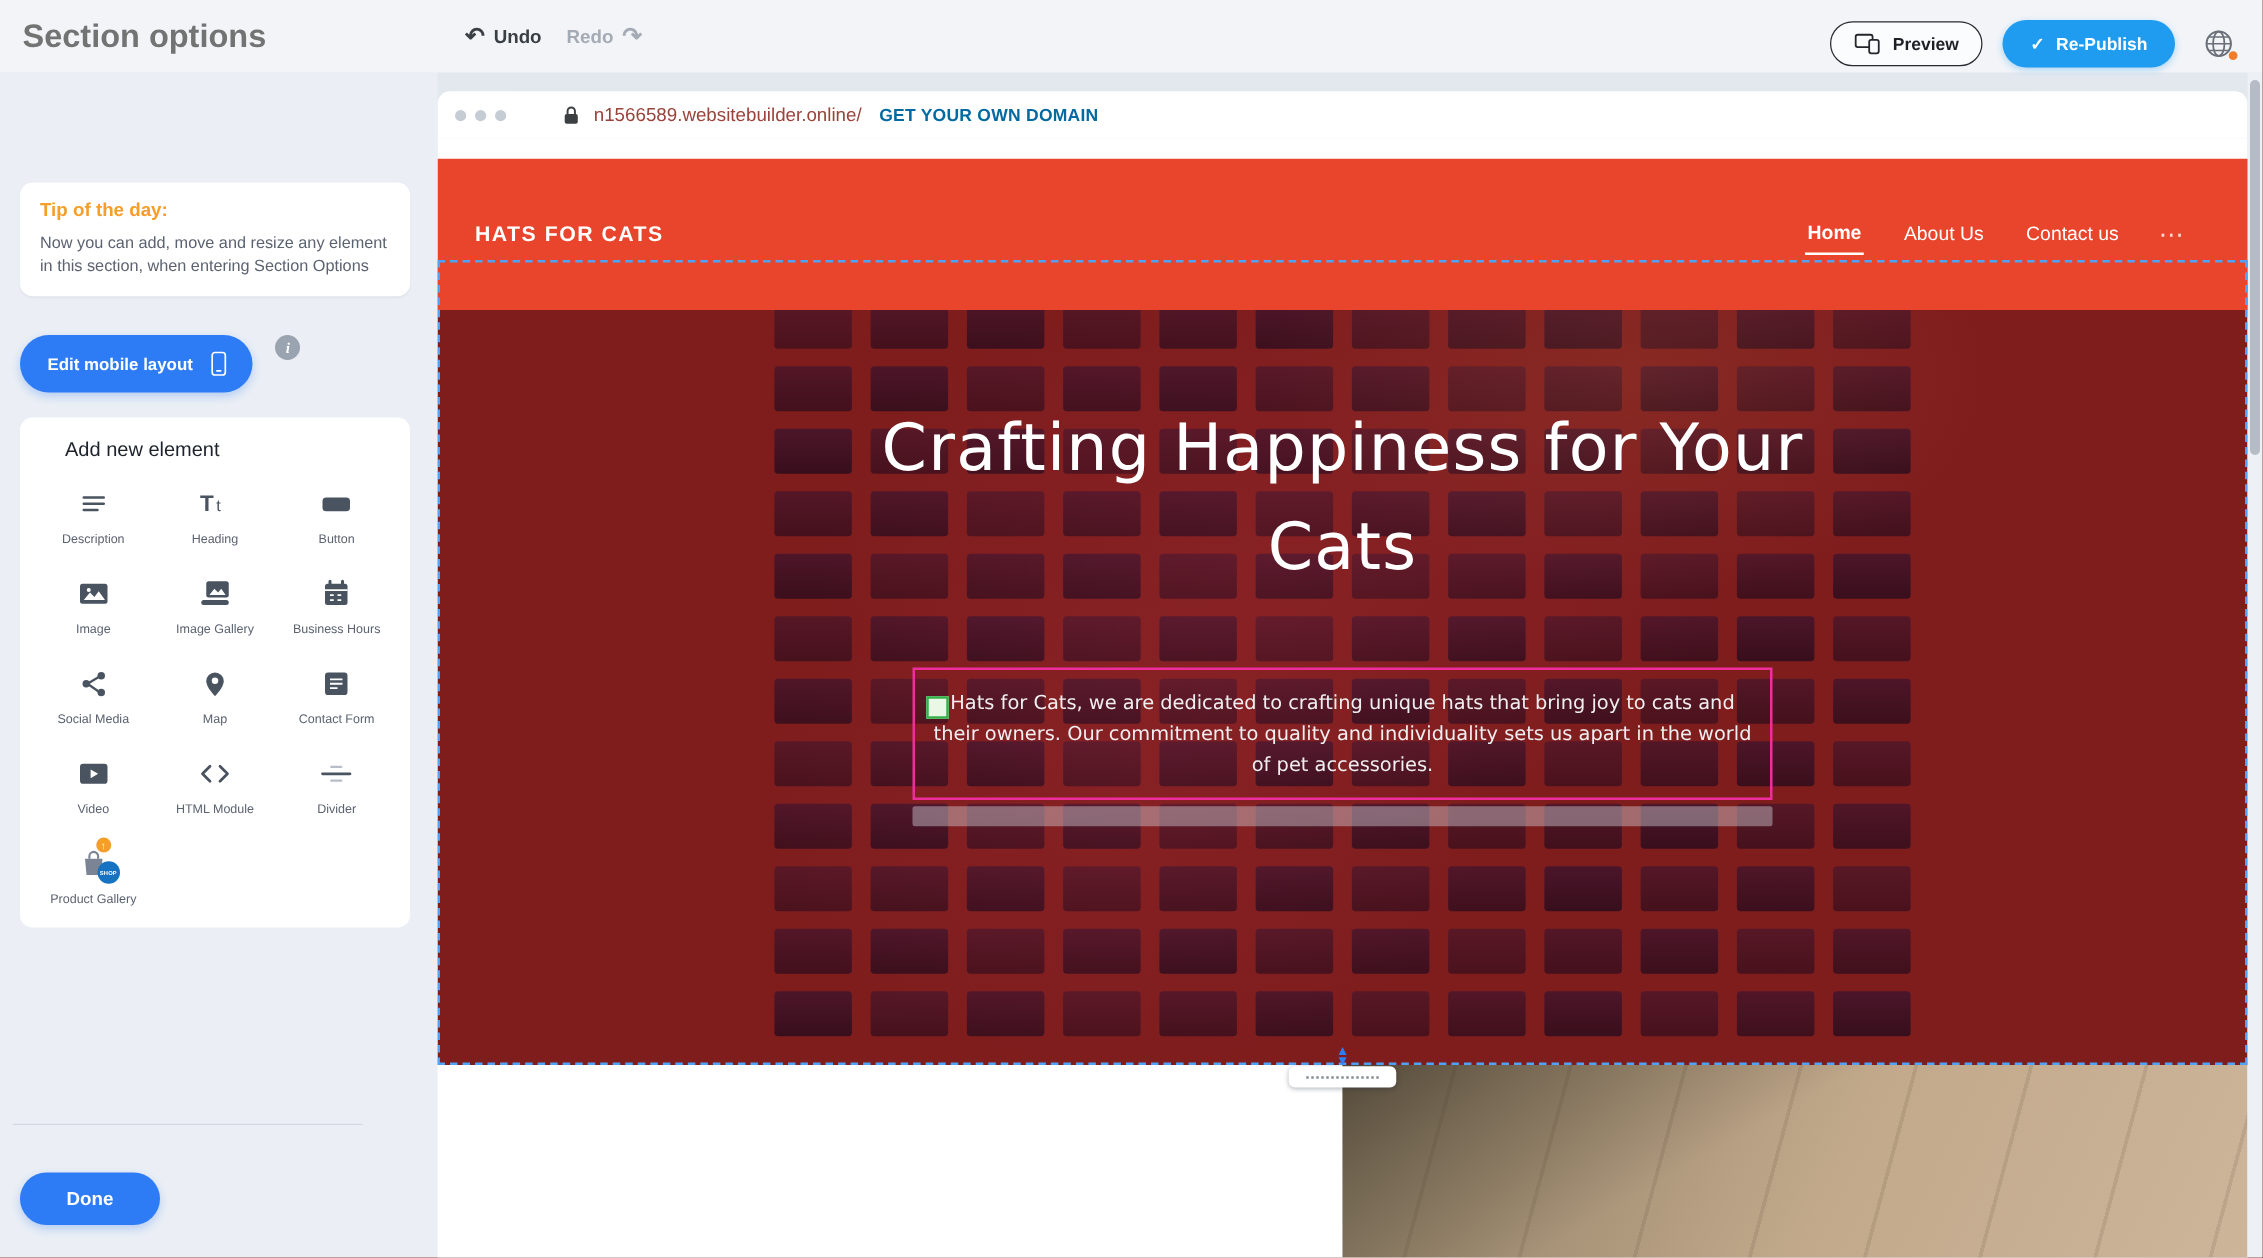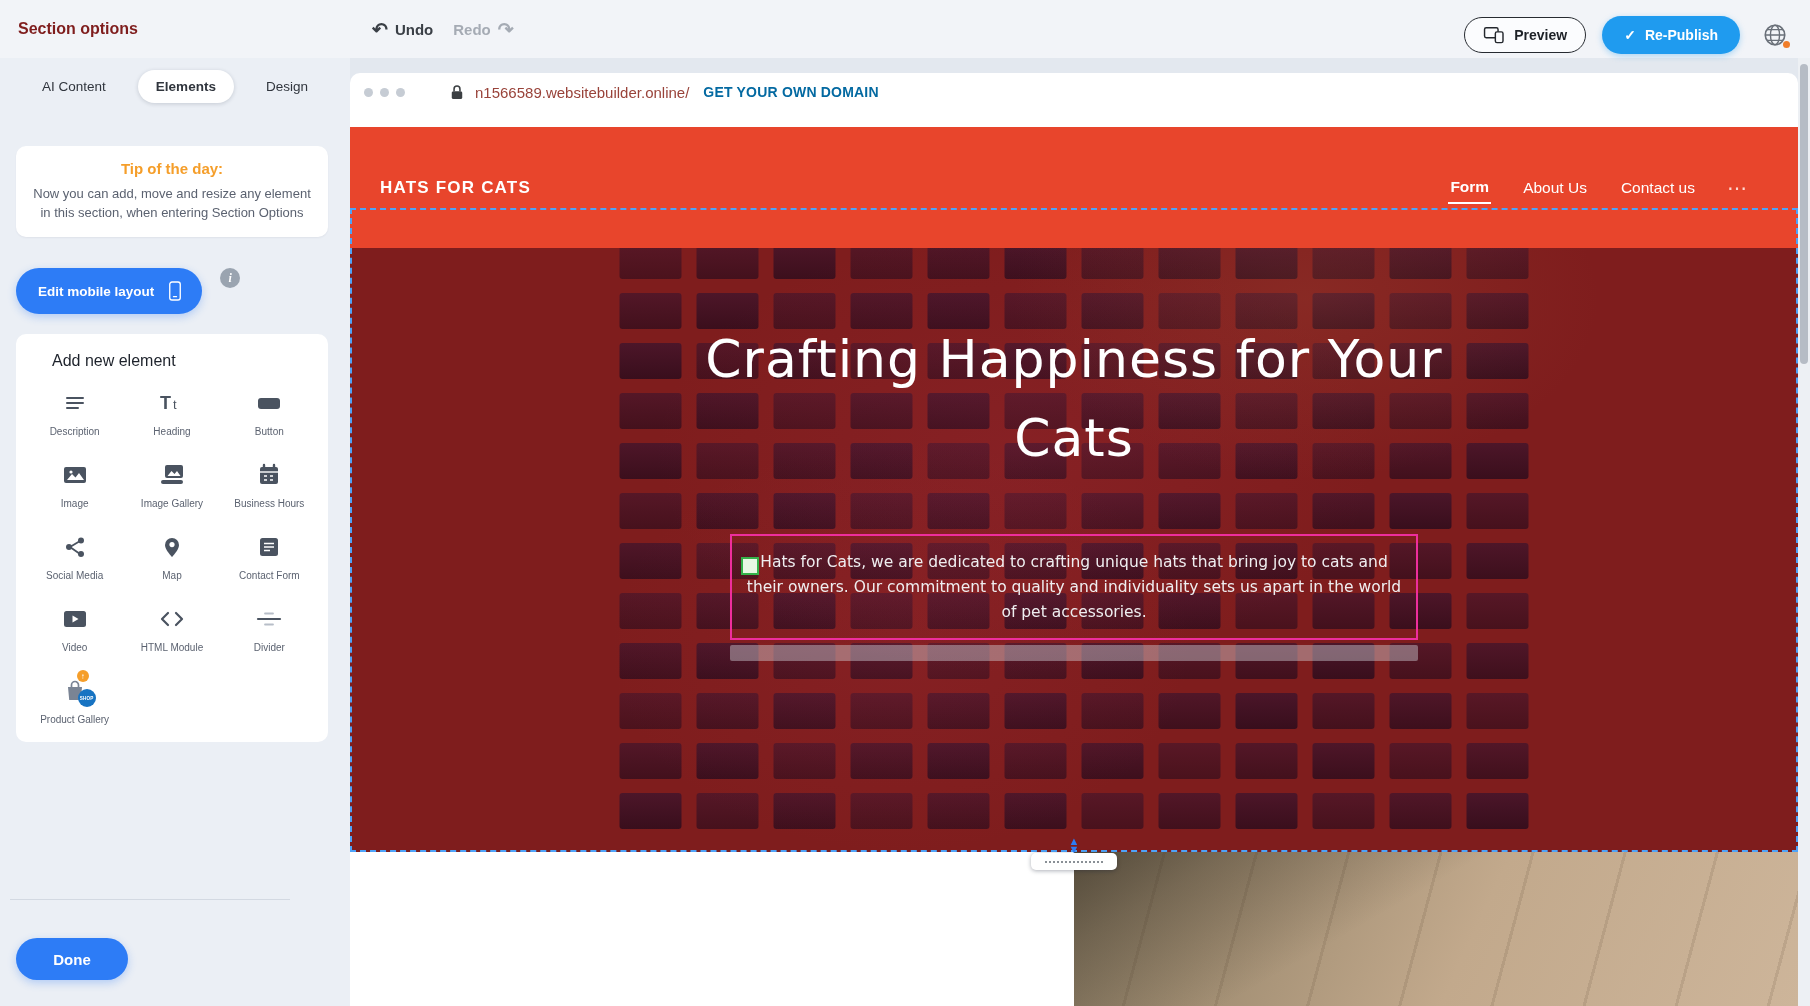--- a/index.html
+++ b/index.html
@@ -1,38 +1,38 @@
 <!DOCTYPE html>
 <html><head>
 <meta charset="utf-8">
 <style>
   * { box-sizing: border-box; margin: 0; padding: 0; }
   html,body { width:1810px; height:1006px; overflow:hidden; }
   body { font-family:"Liberation Sans", sans-serif; background:#e3e8ef; position:relative; color:#1f2430; }
 
   
   .topbar { position:absolute; top:0; left:0; width:1810px; height:58px; background:#f2f4f8; z-index:30; }
-  .topbar-title { position:absolute; left:18px; top:50%; transform:translateY(-50%); font-size:16px; font-weight:bold; color:#7f1d1d; }
+  .topbar-title { position:absolute; left:18px; top:50%; transform:translateY(-50%); font-size:26px; font-weight:bold; color:#737373; }
   .undo-redo { position:absolute; left:372px; top:0; height:58px; display:flex; align-items:center; gap:20px; }
   .ur-btn { display:flex; align-items:center; gap:7px; font-size:15px; font-weight:bold; cursor:pointer; }
   .ur-btn .glyph { font-size:19px; }
   .undo-btn { color:#3a3f46; }
   .redo-btn { color:#a5abb4; }
   .topbar-right { position:absolute; right:16px; top:0; height:70px; display:flex; align-items:center; gap:16px; }
   .preview-btn { display:flex; align-items:center; gap:9px; height:36px; padding:0 18px; border:1.5px solid #272b31; border-radius:19px; background:#fbfcfe; font-size:14px; font-weight:bold; color:#1d2127; cursor:pointer; }
   .republish-btn { display:flex; align-items:center; gap:9px; height:38px; padding:0 22px; border:none; border-radius:20px; background:#1f9bef; color:#fff; font-size:14px; font-weight:bold; cursor:pointer; box-shadow:0 2px 6px rgba(31,155,239,.35); }
   .globe-wrap { position:relative; width:38px; height:38px; display:flex; align-items:center; justify-content:center; cursor:pointer; }
   .globe-dot { position:absolute; right:4px; bottom:6px; width:7px; height:7px; border-radius:50%; background:#f07d2a; }
 
   
   .sidebar { position:absolute; top:58px; left:0; width:350px; bottom:0; background:#ebeff5; z-index:20; }
   .tabs { position:absolute; top:12px; left:24px; right:24px; display:flex; justify-content:space-between; align-items:center; }
   .tab { padding:9px 18px; font-size:13.5px; color:#30353d; border-radius:17px; cursor:pointer; background:transparent; border:none; font-family:inherit; }
   .tab.active { background:#fff; font-weight:bold; box-shadow:0 1px 4px rgba(30,40,60,.18); }
-  .tip-card { position:absolute; top:88px; left:16px; width:312px; background:#fff; border-radius:10px; padding:14px 16px; box-shadow:0 1px 2px rgba(30,40,60,.06);text-align:center; }
+  .tip-card { position:absolute; top:88px; left:16px; width:312px; background:#fff; border-radius:10px; padding:14px 16px; box-shadow:0 1px 2px rgba(30,40,60,.06); }
   .tip-heading { color:#f59e2a; font-size:15px; font-weight:bold; margin-bottom:8px; }
   .tip-body { color:#5b6270; font-size:13px; line-height:1.45; }
   .mobile-row { position:absolute; top:210px; left:16px; display:flex; align-items:flex-start; gap:18px; }
   .edit-mobile-btn { display:flex; align-items:center; gap:12px; height:46px; padding:0 18px 0 22px; background:#2d7cf6; border:none; border-radius:23px; color:#fff; font-size:13.5px; font-weight:bold; cursor:pointer; box-shadow:0 3px 8px rgba(45,124,246,.3); }
   .info-icon { width:20px; height:20px; border-radius:50%; background:#9aa4b0; color:#fff; font-size:12px; font-weight:bold; display:flex; align-items:center; justify-content:center; font-family:"Liberation Serif", serif; font-style:italic; cursor:pointer; }
   .add-card { position:absolute; top:276px; left:16px; width:312px; background:#fff; border-radius:10px; padding:18px 10px 16px; }
   .add-title { font-size:16px; color:#1d222b; padding-left:26px; margin-bottom:18px; }
   .el-grid { display:grid; grid-template-columns:repeat(3, 1fr); row-gap:22px; justify-items:center; }
   .el-item { display:flex; flex-direction:column; align-items:center; gap:7px; width:88px; cursor:pointer; }
   .el-icon { width:30px; height:30px; display:flex; align-items:center; justify-content:center; position:relative; }
@@ -133,25 +133,20 @@
             <ellipse cx="12" cy="12" rx="4.2" ry="9" fill="none" stroke="#6a7079" stroke-width="1.3"></ellipse>
             <path d="M3.3 12h17.4M4.6 7h14.8M4.6 17h14.8" stroke="#6a7079" stroke-width="1.2" fill="none"></path>
           </svg>
       </span>
       <i class="globe-dot"></i>
     </div>
   </div>
 </div>
 
 <div class="sidebar">
-  <div class="tabs">
-    <button class="tab">AI Content</button>
-    <button class="tab active">Elements</button>
-    <button class="tab">Design</button>
-  </div>
 
   <div class="tip-card">
     <div class="tip-heading">Tip of the day:</div>
     <div class="tip-body">Now you can add, move and resize any element in this section, when entering Section Options</div>
   </div>
 
   <div class="mobile-row">
     <button class="edit-mobile-btn">
       <span>Edit mobile layout</span>
       <span>
@@ -326,21 +321,21 @@
     </span>
     <span class="url-text">n1566589.websitebuilder.online/</span>
     <span class="domain-link">GET YOUR OWN DOMAIN</span>
   </div>
 
   <div class="site">
 
     <div class="site-header">
       <div class="site-logo">HATS FOR CATS</div>
       <div class="site-nav">
-        <span class="nav-item active">Form</span>
+        <span class="nav-item active">Home</span>
         <span class="nav-item">About Us</span>
         <span class="nav-item">Contact us</span>
         <span class="nav-more">⋯</span>
       </div>
     </div>
 
     <div class="hero">
       <div class="tile-grid">
           <div class="tile" style="opacity: 0.68;"></div>
           <div class="tile" style="opacity: 0.78;"></div>

